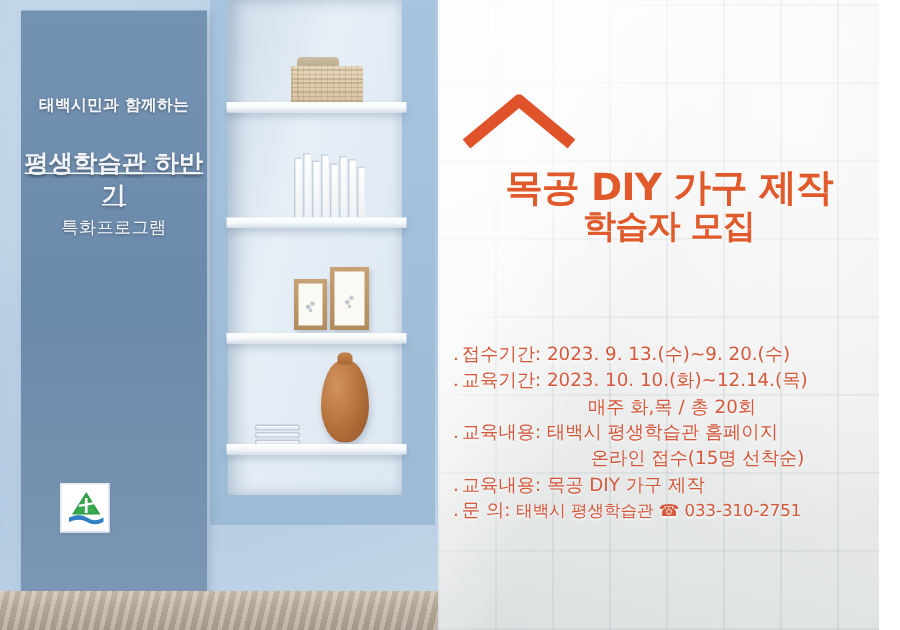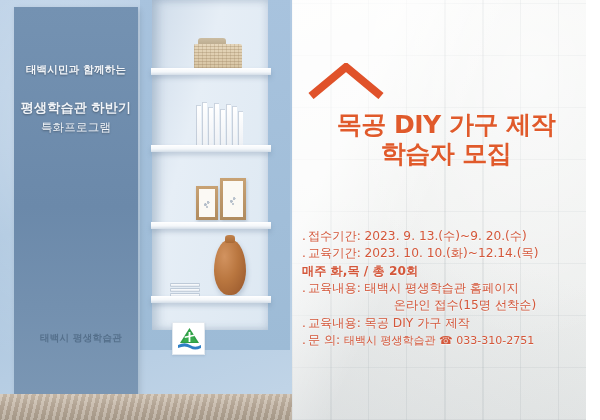--- a/index.html
+++ b/index.html
@@ -44,21 +44,21 @@
     box-shadow:2px 2px 6px rgba(0,0,0,.12);
   }
   .panel-text {
     position:absolute; left:0; right:0; top:56px;
     text-align:center;
     color:#f2f5f9;
     text-shadow:0 1px 2px rgba(0,0,0,.35);
     font-family:"DejaVu Sans", sans-serif;
   }
   .panel-line1 { font-size:10.5px; letter-spacing:.2px; margin-bottom:22px; font-weight:600; }
-  .panel-line2 { font-size:13px; font-weight:700; letter-spacing:.2px; }
+  .panel-line2 { font-size:16px; font-weight:700; letter-spacing:.2px;text-decoration:underline; }
   .panel-line3 { font-size:11.5px; font-weight:400; letter-spacing:.2px; margin-top:3px; }
 
   
   .niche-frame {
     position:absolute; left:140px; top:-6px;
     width:150px; height:356px;
     background:linear-gradient(180deg,#a8c3de 0%,#9dbbd6 100%);
   }
   .niche {
     position:absolute; left:12px; top:6px;
@@ -196,33 +196,33 @@
 
   .title-wrap {
     position:absolute; left:0; right:0; top:110px;
     text-align:center;
     font-family:"DejaVu Sans", sans-serif;
     color:#e05a2b;
     font-weight:700;
     text-shadow:0 1px 1px rgba(255,255,255,.7);
   }
   .title-l1 { font-size:25px; letter-spacing:-.5px; line-height:1.16; }
-  .title-l2 { font-size:25px; letter-spacing:-.5px; line-height:1.16; }
+  .title-l2 { font-size:22px; letter-spacing:-.5px; line-height:1.16; }
 
   .info {
     position:absolute; left:10px; right:6px; top:228px;
     font-family:"DejaVu Sans", sans-serif;
     color:#d4573a;
     font-size:12.2px;
     line-height:1.42;
     text-shadow:0 1px 1px rgba(255,255,255,.75);
   }
   .info .row { white-space:nowrap; }
   .info .dot { color:#d4573a; margin-right:2px; }
-  .info .sub { display:block;font-weight:bold; }
+  .info .sub { text-align:center; display:block; }
   .info .sub2 { text-align:center; display:block; padding-left:34px; }
   .tel-ico { font-size:11px; }
 
   .url {
     position:absolute; left:0; right:14px; bottom:22px;
     text-align:center;
     font-family:"Liberation Sans", sans-serif;
     font-size:8.4px;
     color:#9aa4ab;
     letter-spacing:.15px;
@@ -276,21 +276,20 @@
 
     <div class="blue-panel">
       <div class="panel-text">
         <div class="panel-line1">태백시민과 함께하는</div>
         <div class="panel-line2">평생학습관 하반기</div>
         <div class="panel-line3">특화프로그램</div>
       </div>
     </div>
 
     <div class="inst">
-      <span class="inst-label">태백시 평생학습관</span>
       <span class="inst-logo">
         <svg width="29" height="29" viewBox="0 0 29 29">
           <path d="M14.5 3 L24 18 L5 18 Z" fill="#2f9e46"></path>
           <path d="M14.5 6 L21.5 17 L7.5 17 Z" fill="#37ab4d"></path>
           <path d="M13.6 7 L13.6 17 L15.4 17 L15.4 7 Z" fill="#ffffff"></path>
           <path d="M9.5 11.5 L19.5 9.6 L19.8 11.1 L9.8 13 Z" fill="#ffffff"></path>
           <path d="M3 20 Q10 16.5 15 20 Q20 23.5 26 20 L26 23 Q20 26 15 23 Q10 20 3 23 Z" fill="#2f7fc4"></path>
         </svg>
       </span>
     </div>

